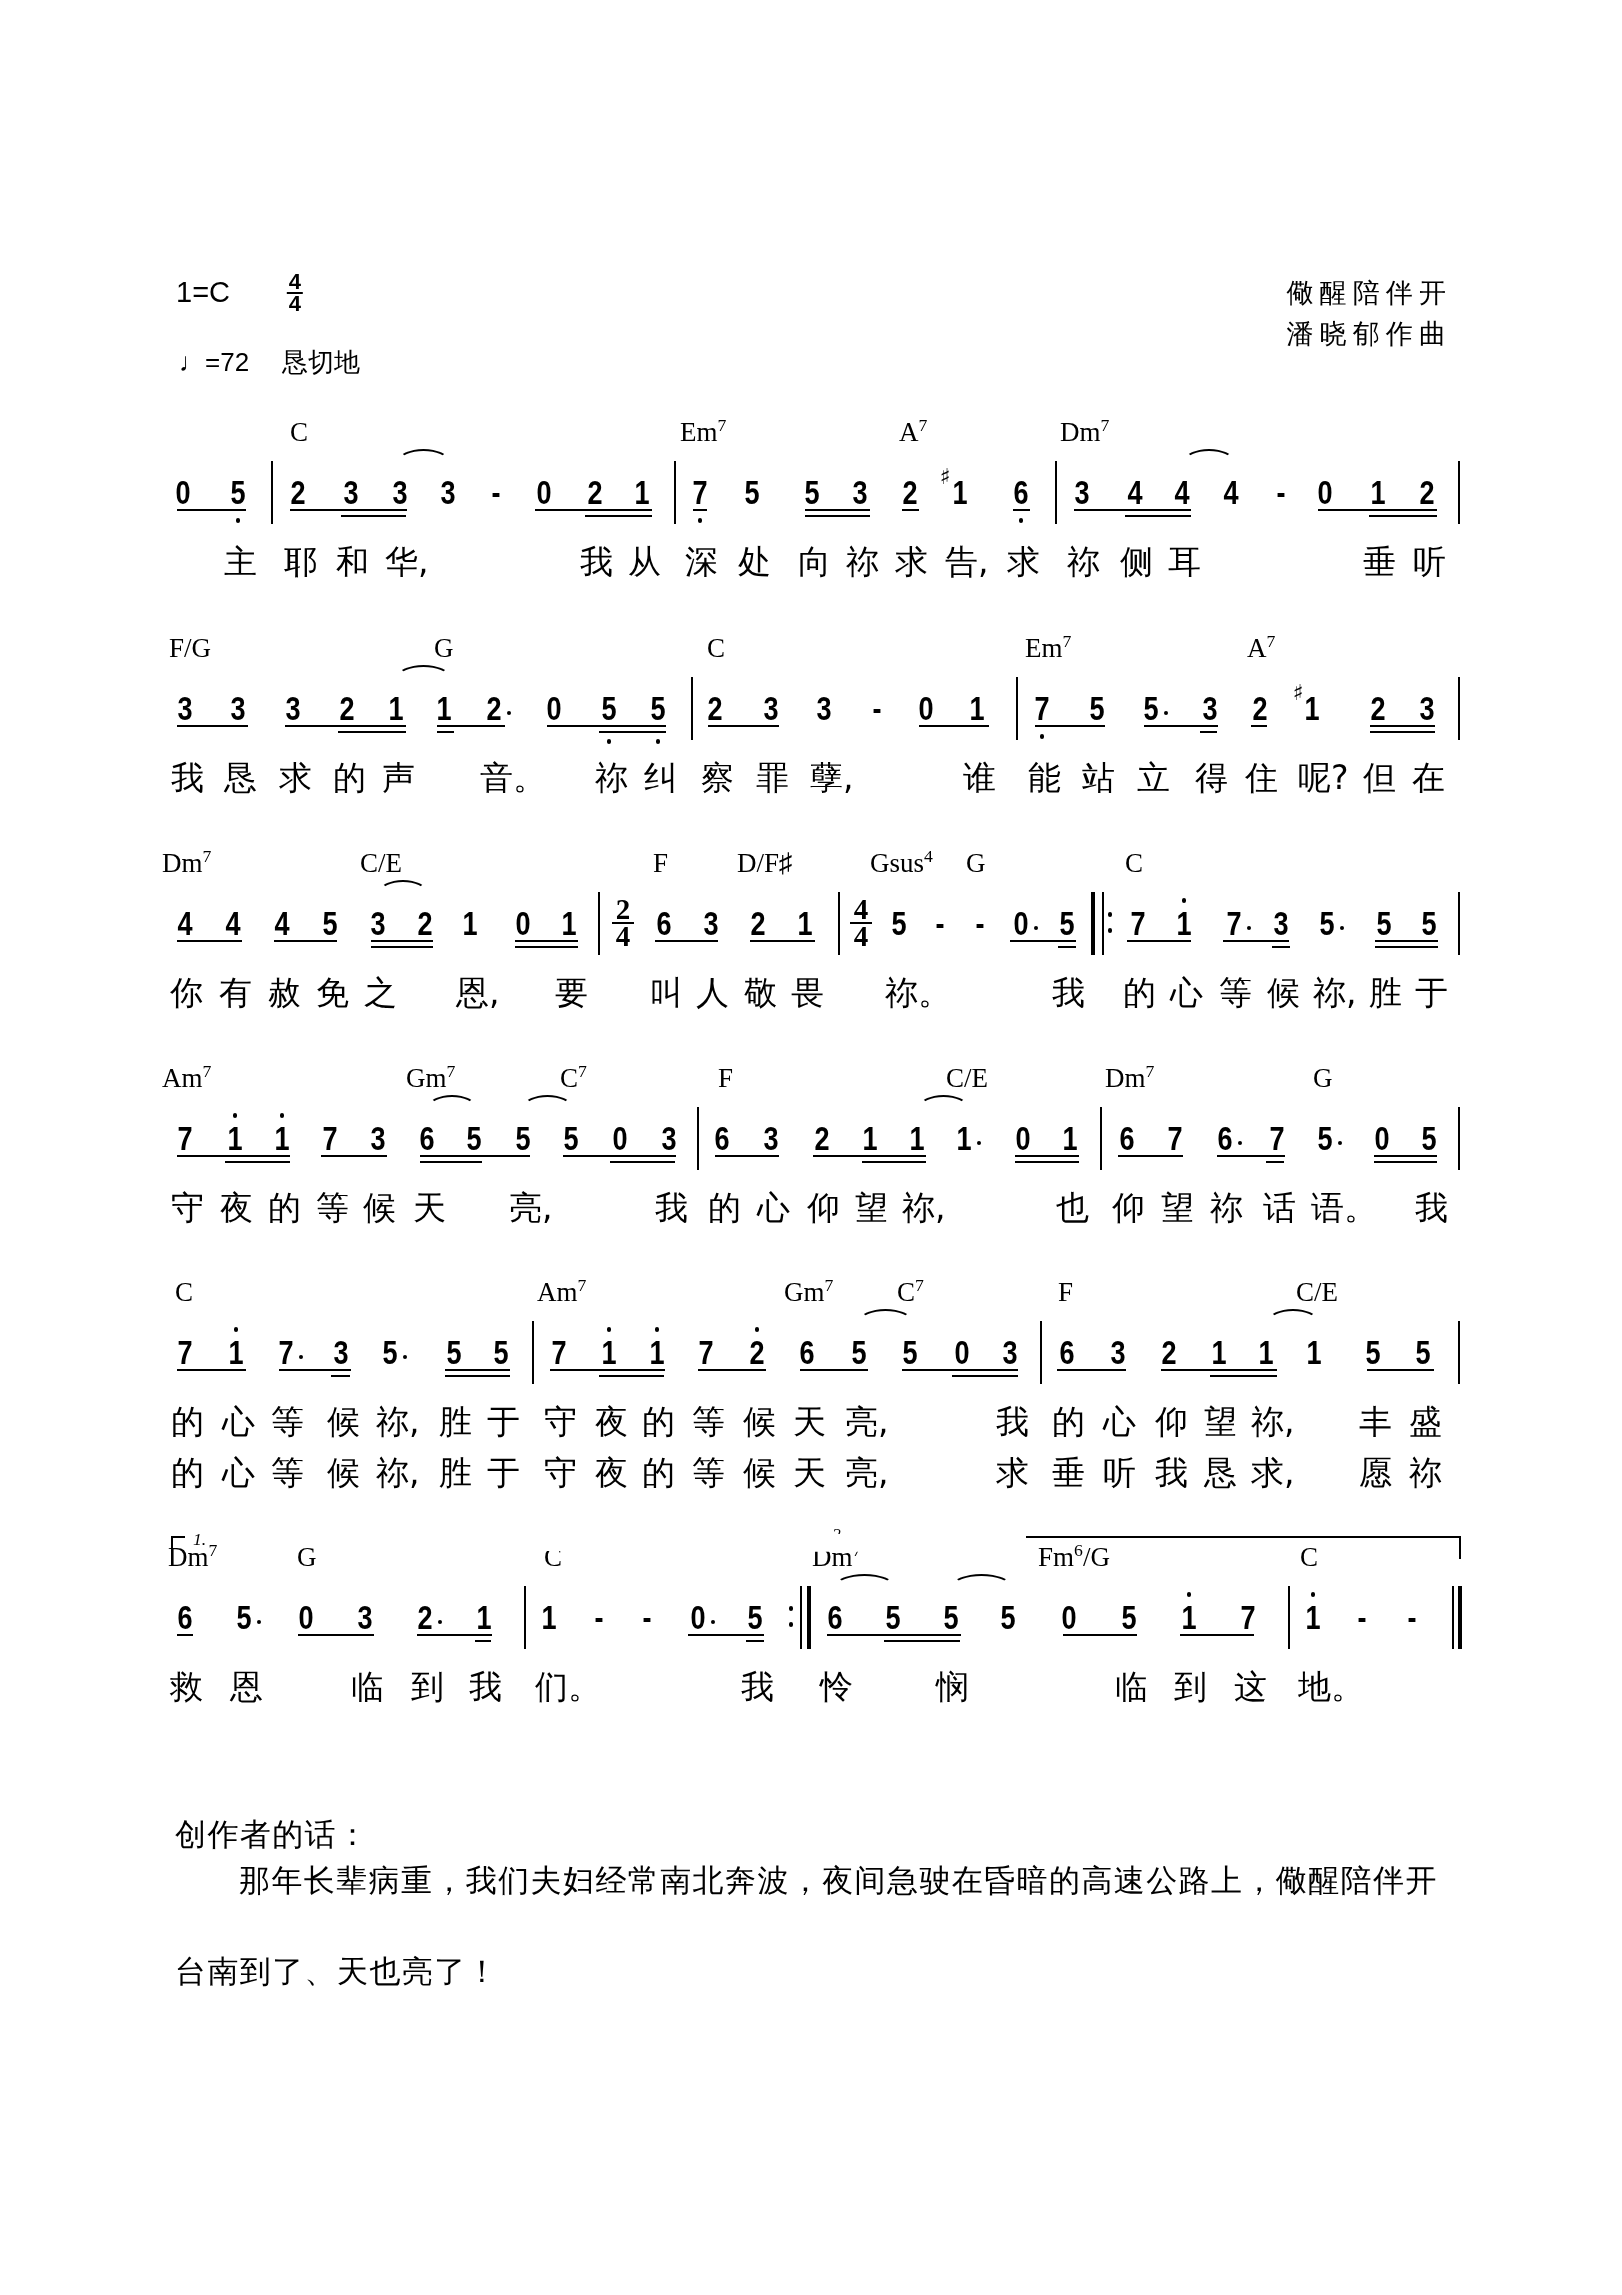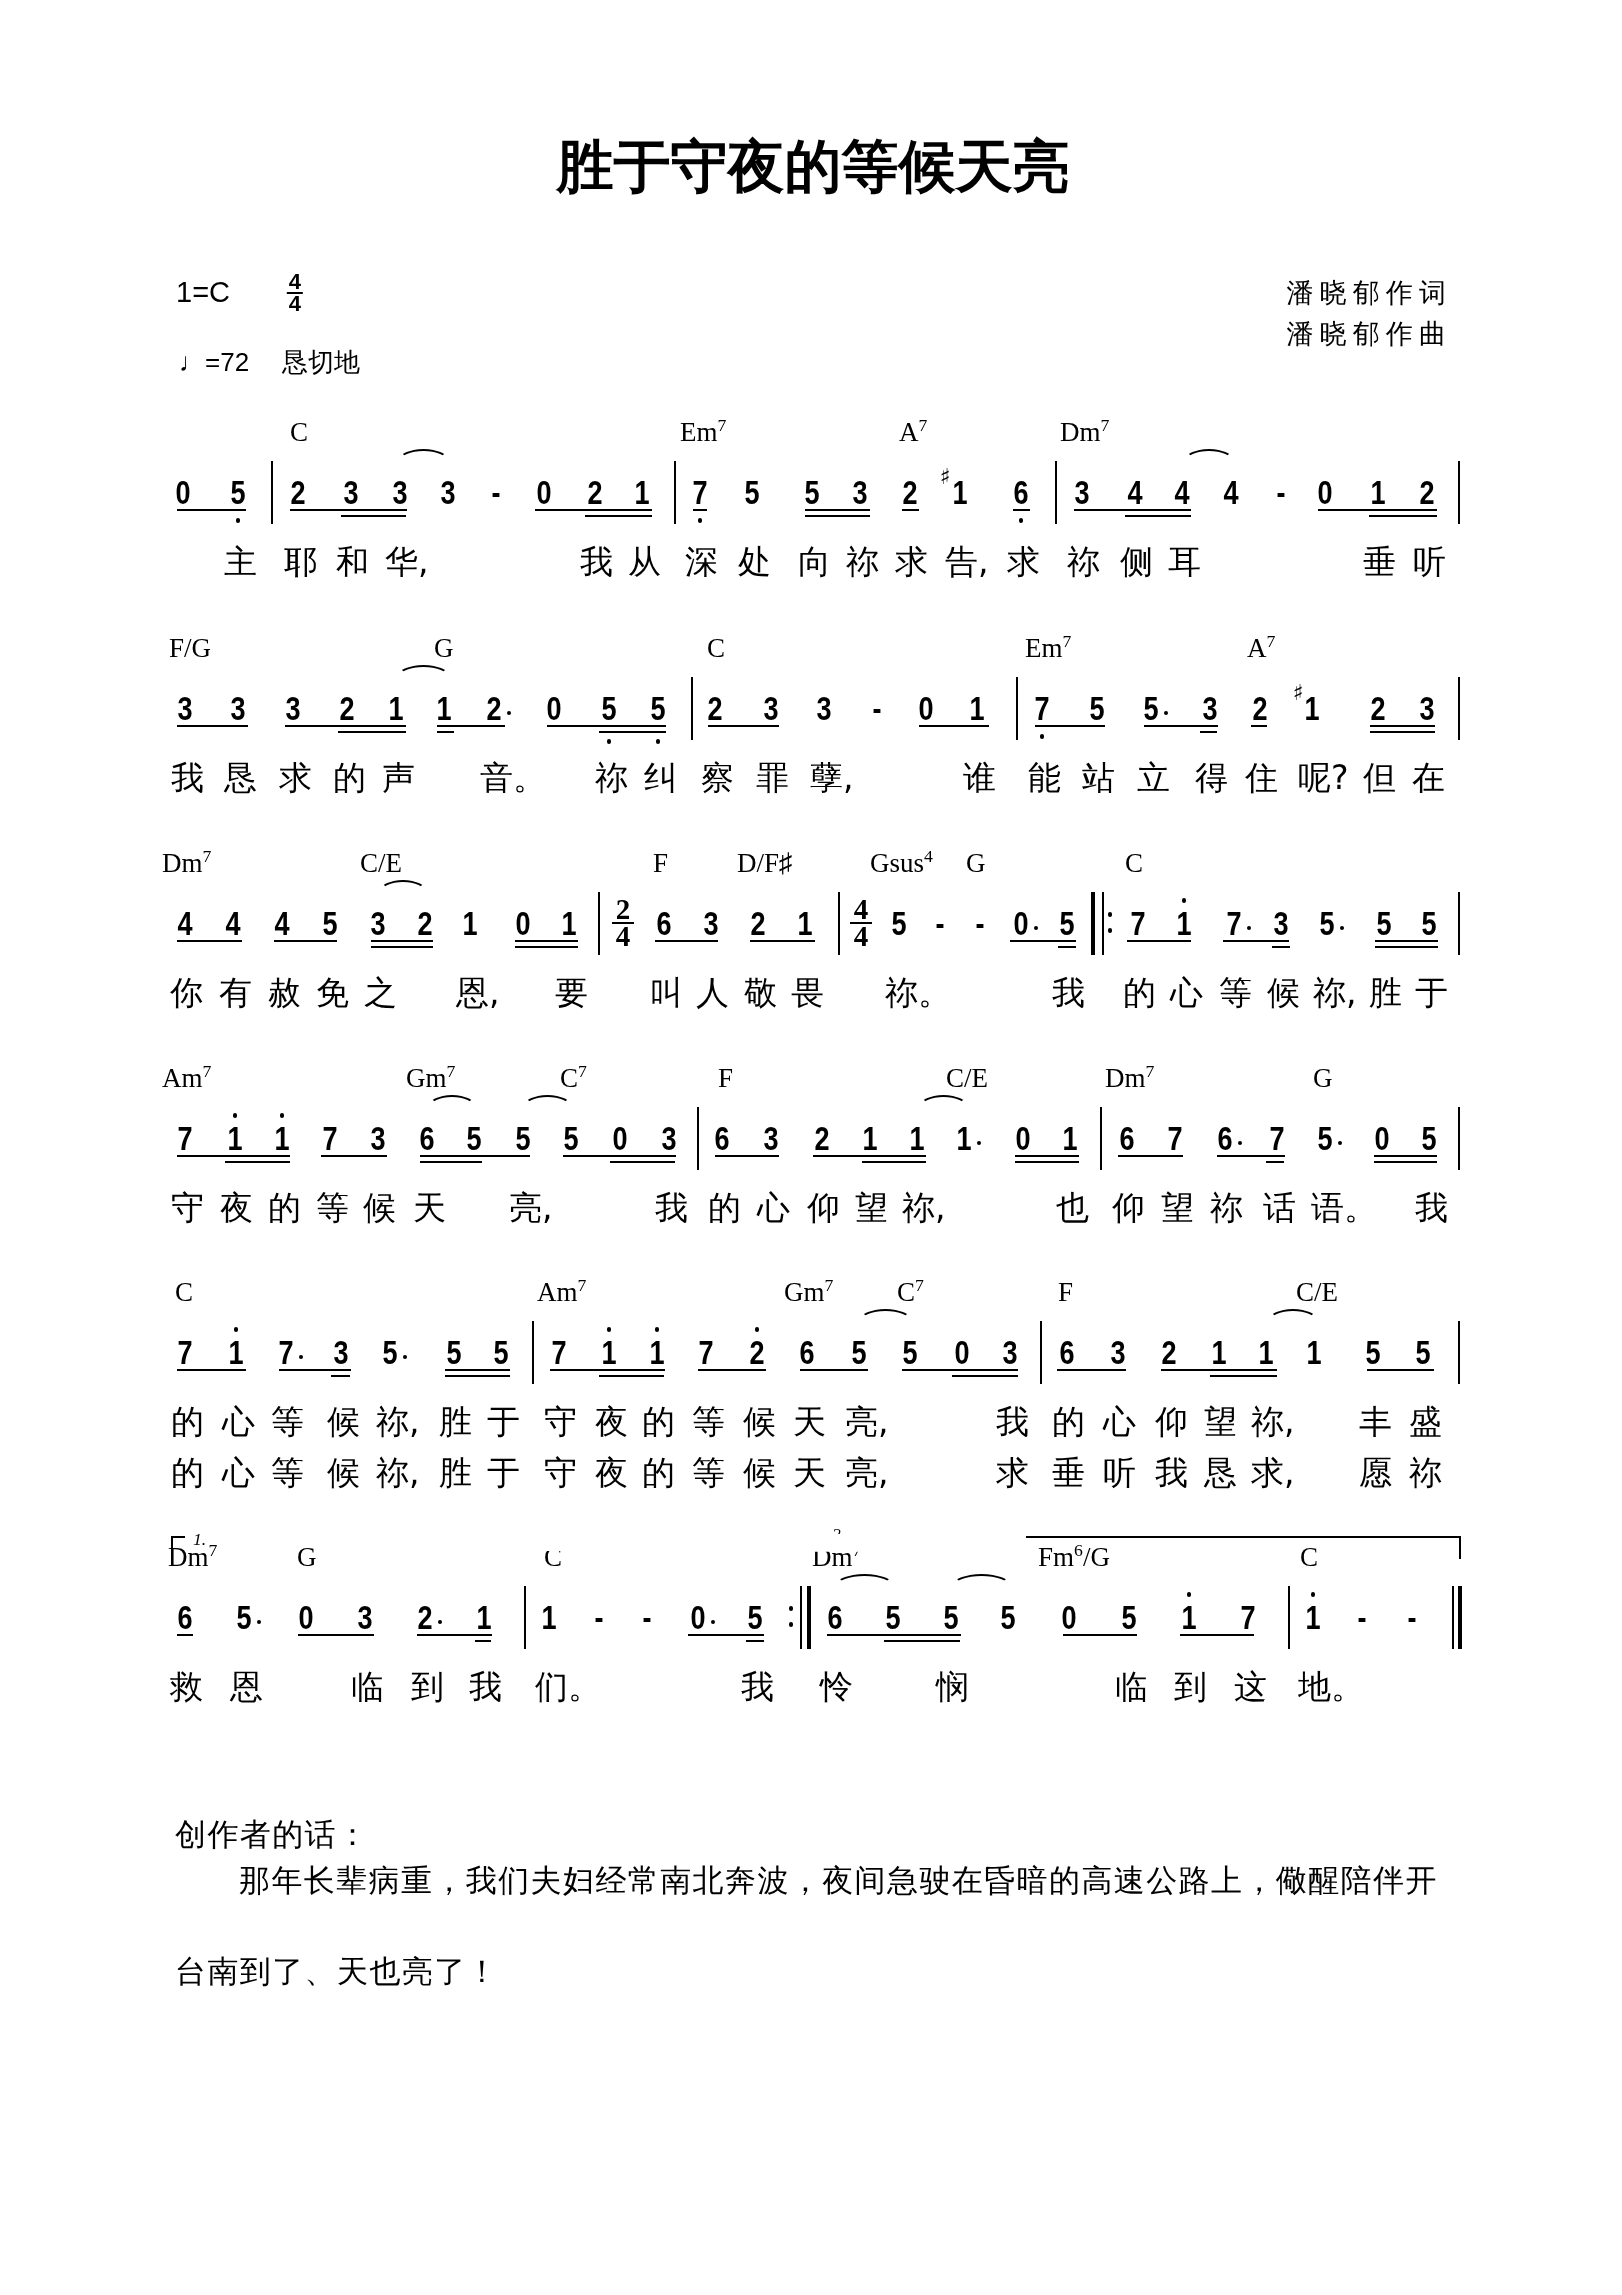--- a/index.html
+++ b/index.html
@@ -39,32 +39,31 @@
 .ts .tsl{width:22px;height:2px;margin:0.7px 0;}
 .vl{background:#000;}
 .vlabel{font:italic 17.7px/17.7px "Liberation Serif",serif;}
 .nt{left:175px;font:31px/38px "DejaVu Serif",serif;letter-spacing:1.4px;white-space:nowrap;}
 </style>
 </head>
 <body>
 
 <div class="page">
 
-  <div class="abs title">胜于守夜的等候天亮</div>
   <div class="abs key" style="left:176px;top:276px">1=C</div>
   <div class="abs hts" style="left:295px;top:273px">
     <span>4</span>
     <i class="tsl"></i>
     <span>4</span>
   </div>
   <div class="abs tempo" style="left:179px;top:346px">
     <span>♩</span><span>=72</span>
   </div>
   <div class="abs expr" style="left:282px;top:346px">恳切地</div>
-  <div class="abs credit" style="top:276px">潘晓郁作词</div>
+  <div class="abs credit" style="top:276px">儆醒陪伴开</div>
   <div class="abs credit" style="top:317px">潘晓郁作曲</div>
 
   <div class="ln" style="top:492px">
     <span class="ch" style="left:290px"><span>C</span></span>
     <span class="ch" style="left:680px"><span>Em</span><sup>7</sup></span>
     <span class="ch" style="left:899px"><span>A</span><sup>7</sup></span>
     <span class="ch" style="left:1060px"><span>Dm</span><sup>7</sup></span>
 
     <span class="n" style="left:183px">0</span>
     <span class="n" style="left:238px">5</span>

